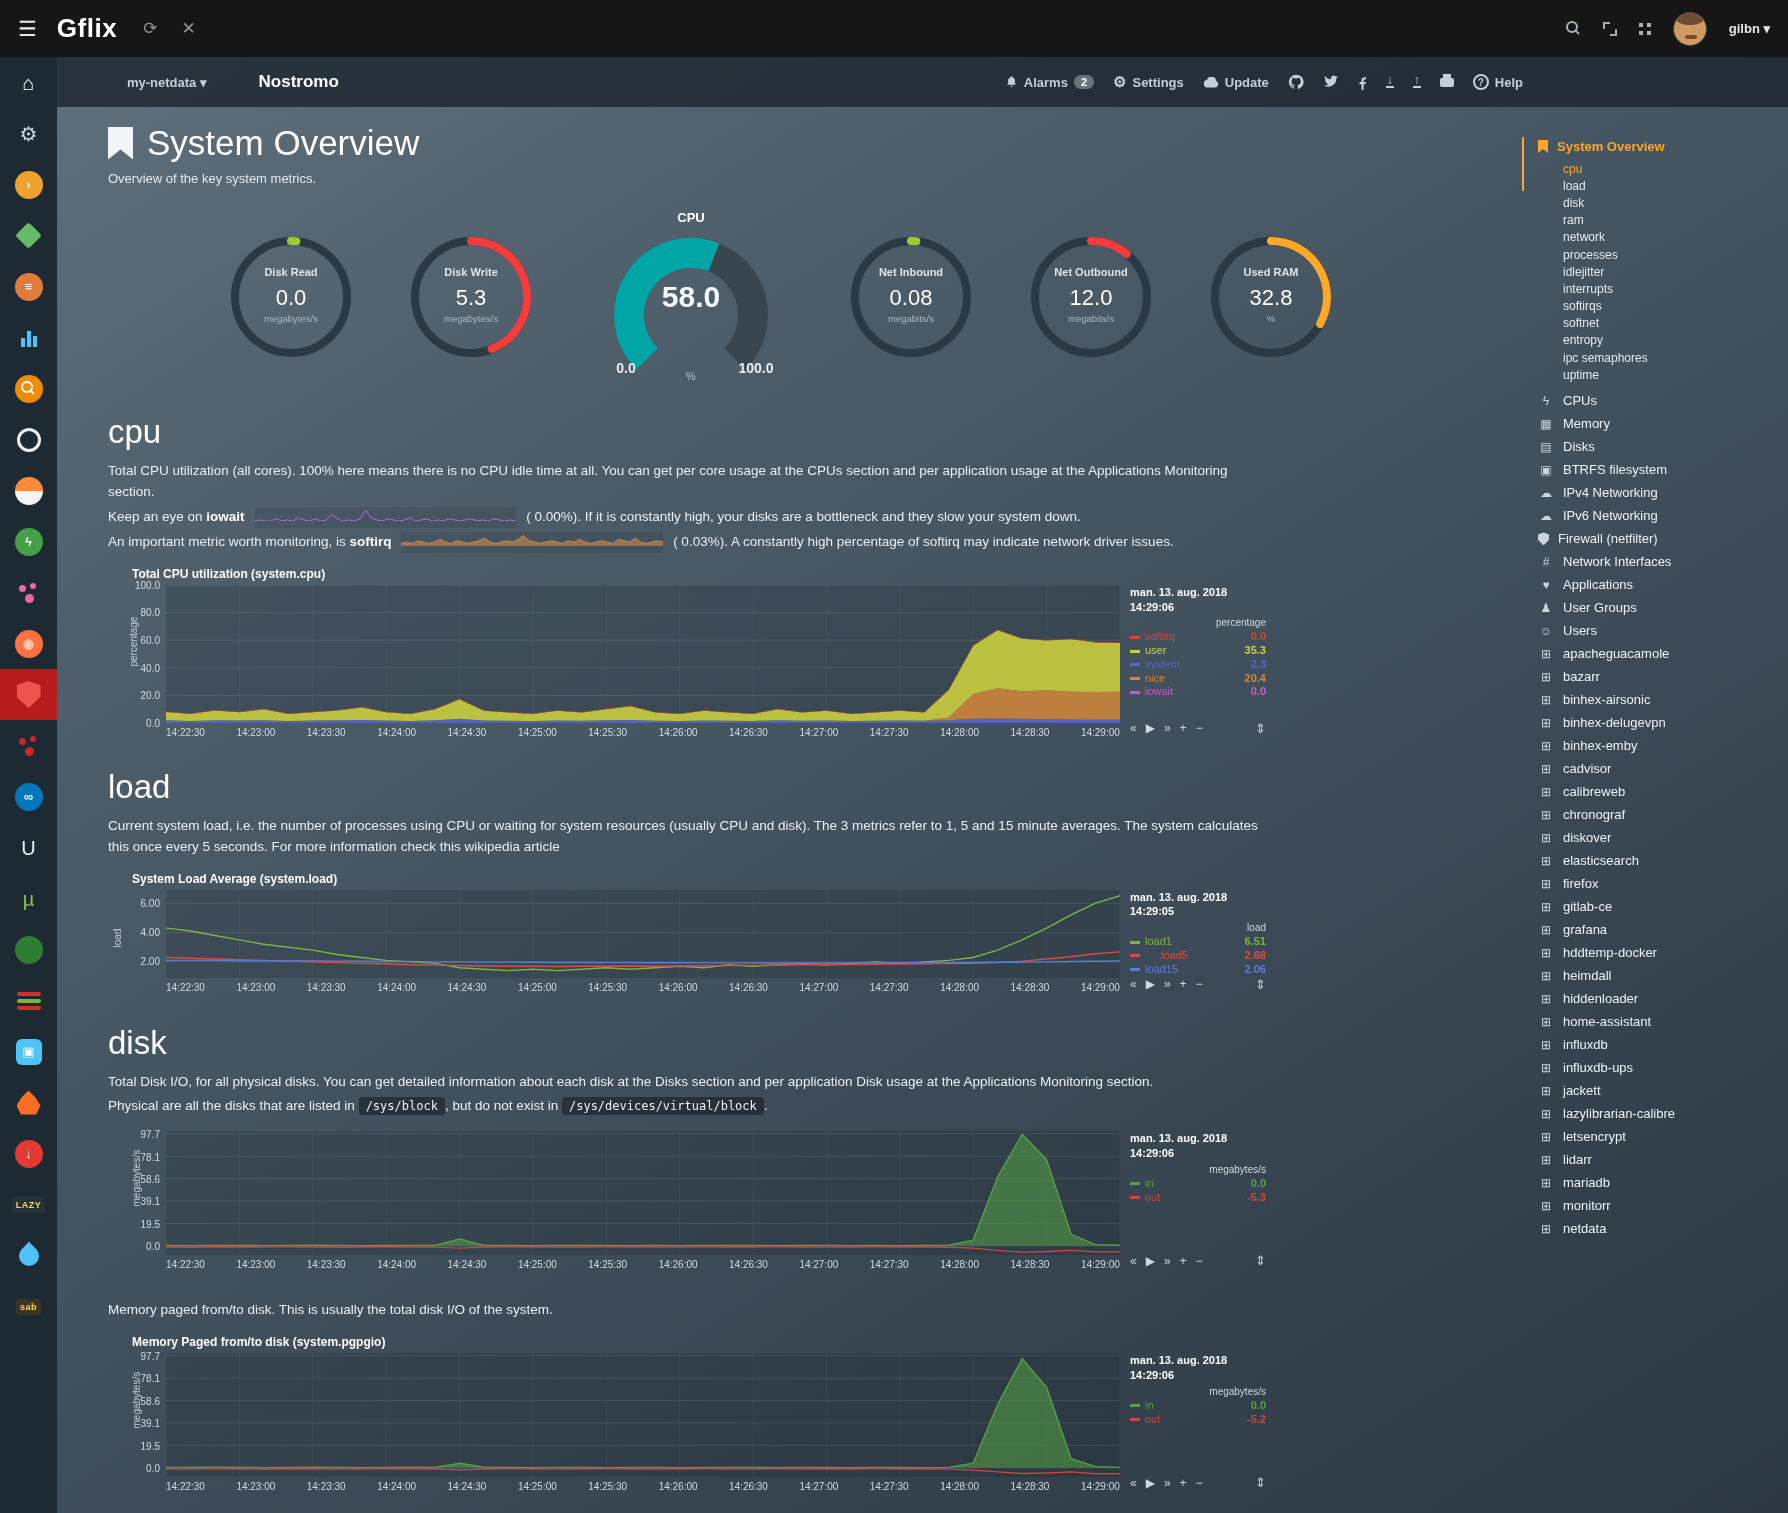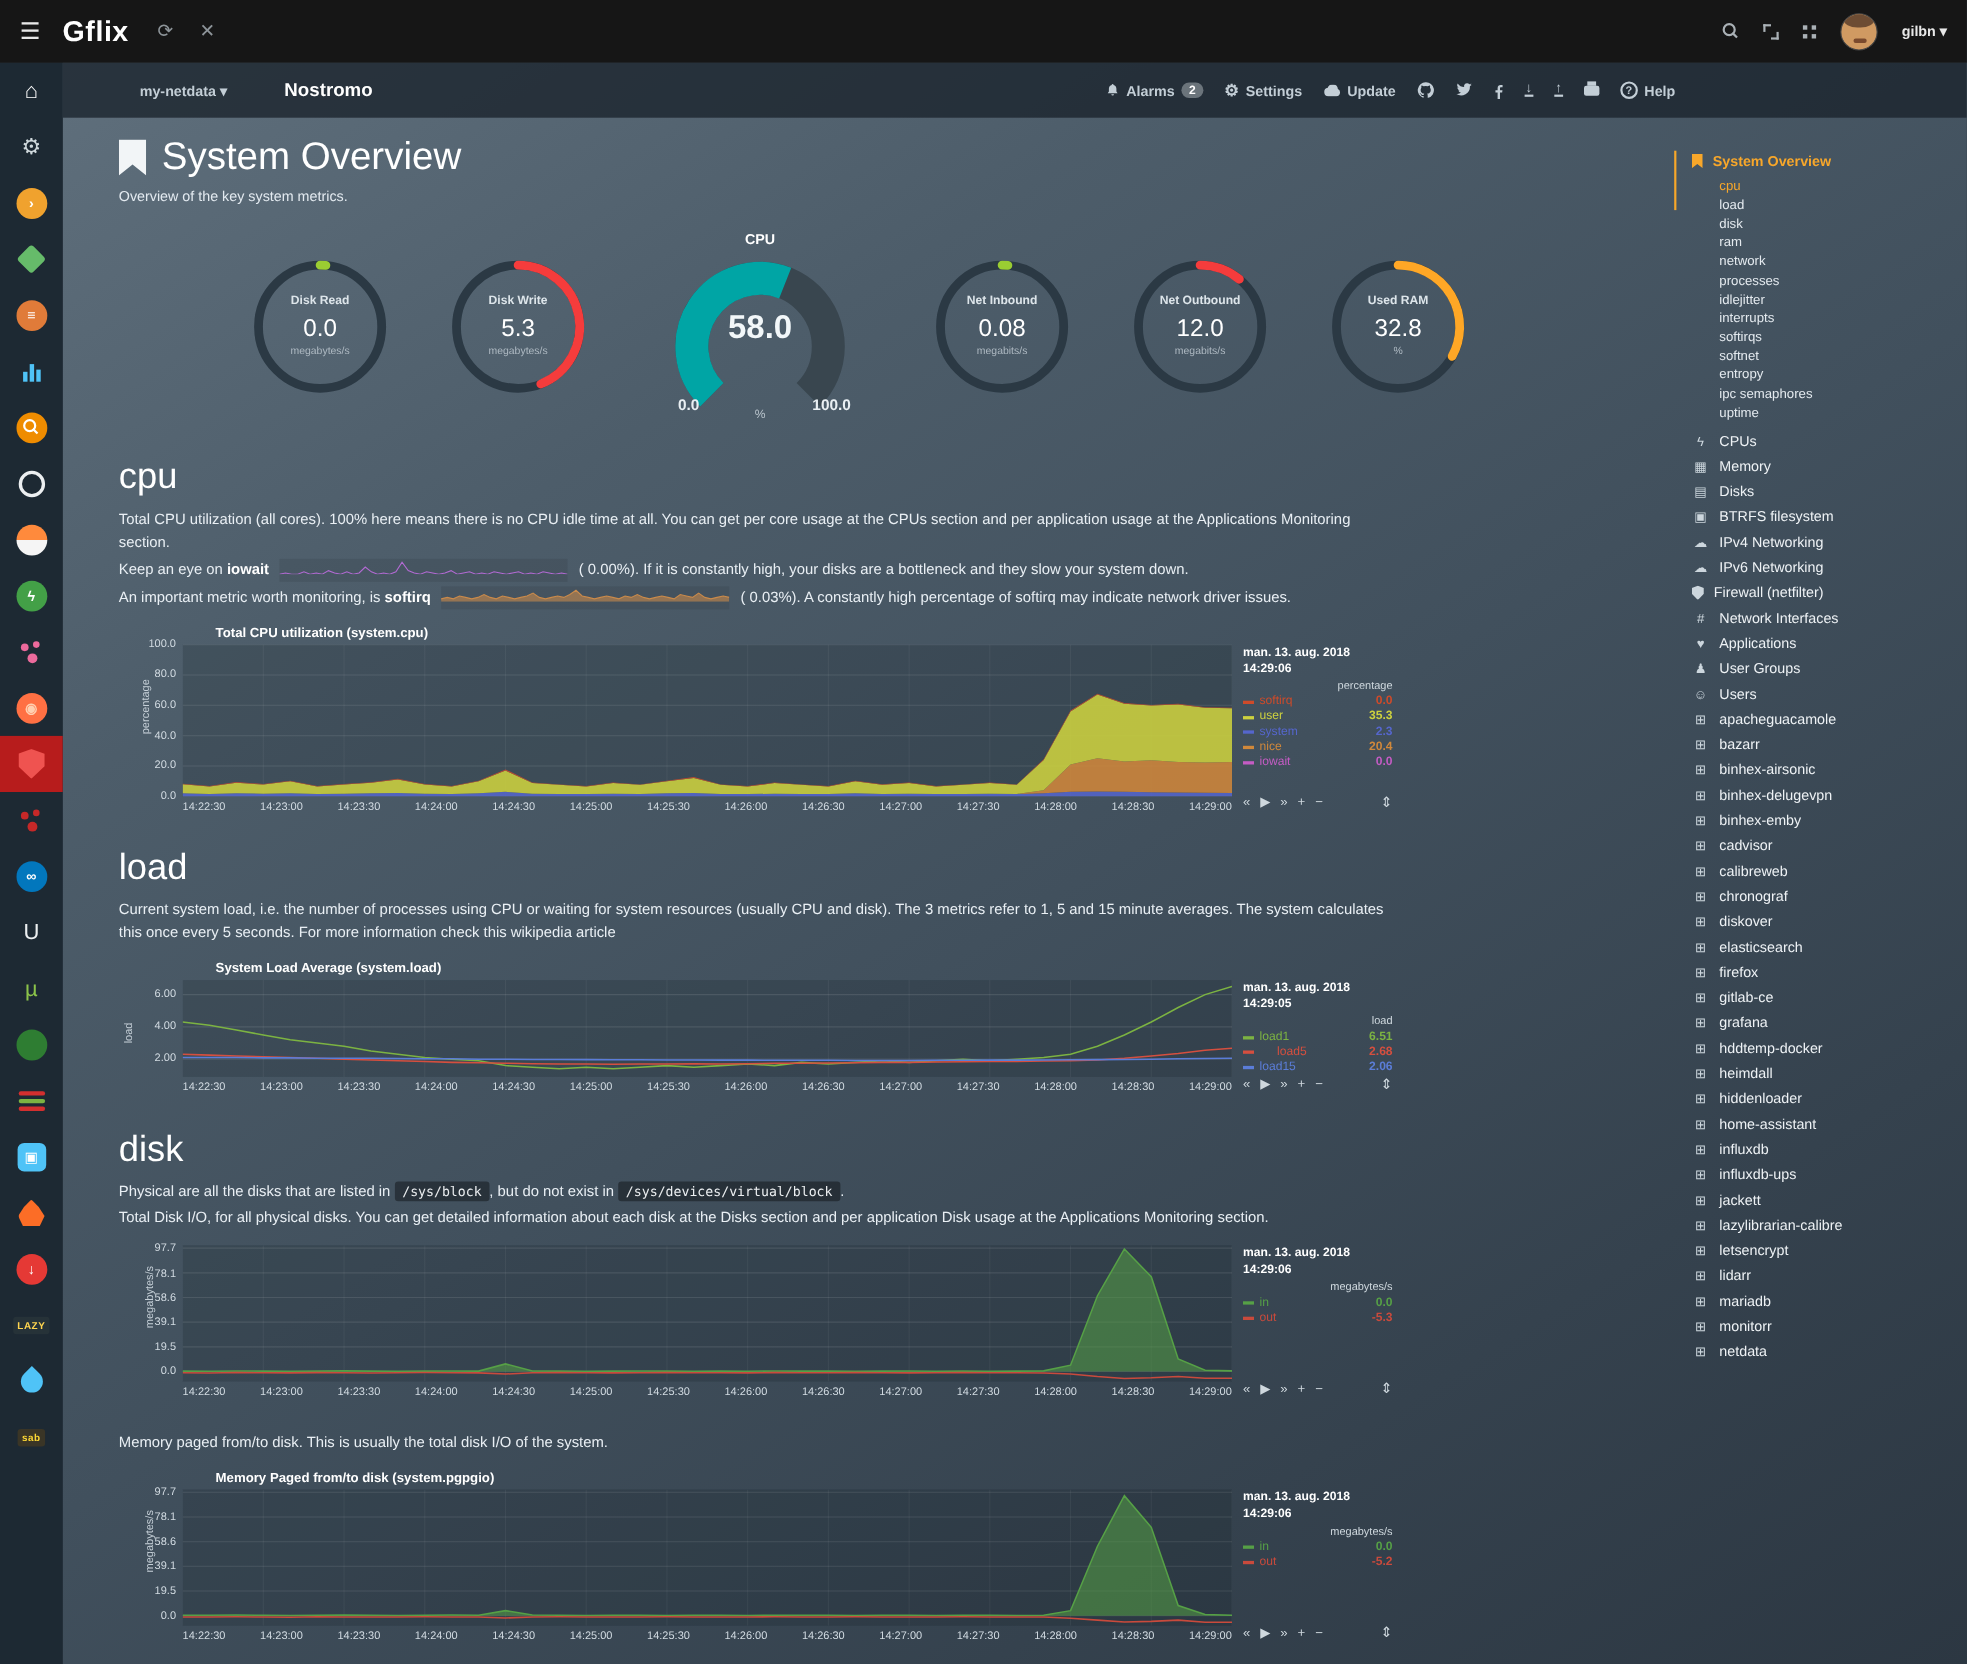--- a/index.html
+++ b/index.html
@@ -78,21 +78,21 @@
     padding:2px 7px;border-radius:3px;}
   .spark{display:inline-block;vertical-align:middle;margin:0 6px;background:rgba(0,0,0,.08);}
 
   
   .gauges{display:flex;align-items:center;gap:50px;margin:24px 0 6px 118px;}
   .gauge,.gauge-lg{text-align:center;cursor:pointer;}
   .gauge-top{font-size:13px;font-weight:bold;color:#fff;margin-bottom:0;}
 
   
   .chart{width:1158px;margin:14px 0 30px;position:relative;}
-  .c-title{font-size:12px;font-weight:bold;color:#fff;margin:0 0 4px 88px;}
+  .c-title{font-size:12px;font-weight:bold;color:#fff;margin:0 0 4px 24px;}
   .c-body{display:flex;}
   .c-vunit{width:16px;position:relative;}
   .c-vunit span{position:absolute;top:50%;left:0;transform:rotate(-90deg) translateX(50%);transform-origin:center;
     font-size:10px;color:#c6d0d8;white-space:nowrap;}
   .c-ticks{width:42px;position:relative;font-size:10px;color:#d2dbe2;}
   .c-tick{position:absolute;right:6px;transform:translateY(-50%);}
   .c-plotcol{flex:1;}
   .c-plot{position:relative;background:rgba(10,20,30,.18);cursor:crosshair;}
   .c-xaxis{display:flex;justify-content:space-between;font-size:10px;color:#d2dbe2;margin-top:4px;}
   .c-xaxis span{transform:translateX(0);}
@@ -530,24 +530,24 @@
               <span class="tbtn">»</span>
               <span class="tbtn">+</span>
               <span class="tbtn">−</span>
               <span class="c-resize">⇕</span>
             </div>
           </div>
         </div>
       </div>
 
     <h2 class="sec">disk</h2>
+    <p class="para"><span>Total Disk I/O, for all physical disks. You can get detailed information about each disk at the Disks section and per application Disk usage at the Applications Monitoring section.</span></p>
     <p class="para">
       <span>Physical are all the disks that are listed in </span><code>/sys/block</code><span>, but do not exist in </span><code>/sys/devices/virtual/block</code><span>.</span>
     </p>
-    <p class="para"><span>Total Disk I/O, for all physical disks. You can get detailed information about each disk at the Disks section and per application Disk usage at the Applications Monitoring section.</span></p>
     <div class="chart">
         <div class="c-body">
           <div class="c-vunit">
             <span>megabytes/s</span>
           </div>
           <div class="c-ticks" style="height: 124px;">
             <div class="c-tick" style="top: 2.12963%;">97.7</div>
             <div class="c-tick" style="top: 20.2778%;">78.1</div>
             <div class="c-tick" style="top: 38.3333%;">58.6</div>
             <div class="c-tick" style="top: 56.3889%;">39.1</div>

